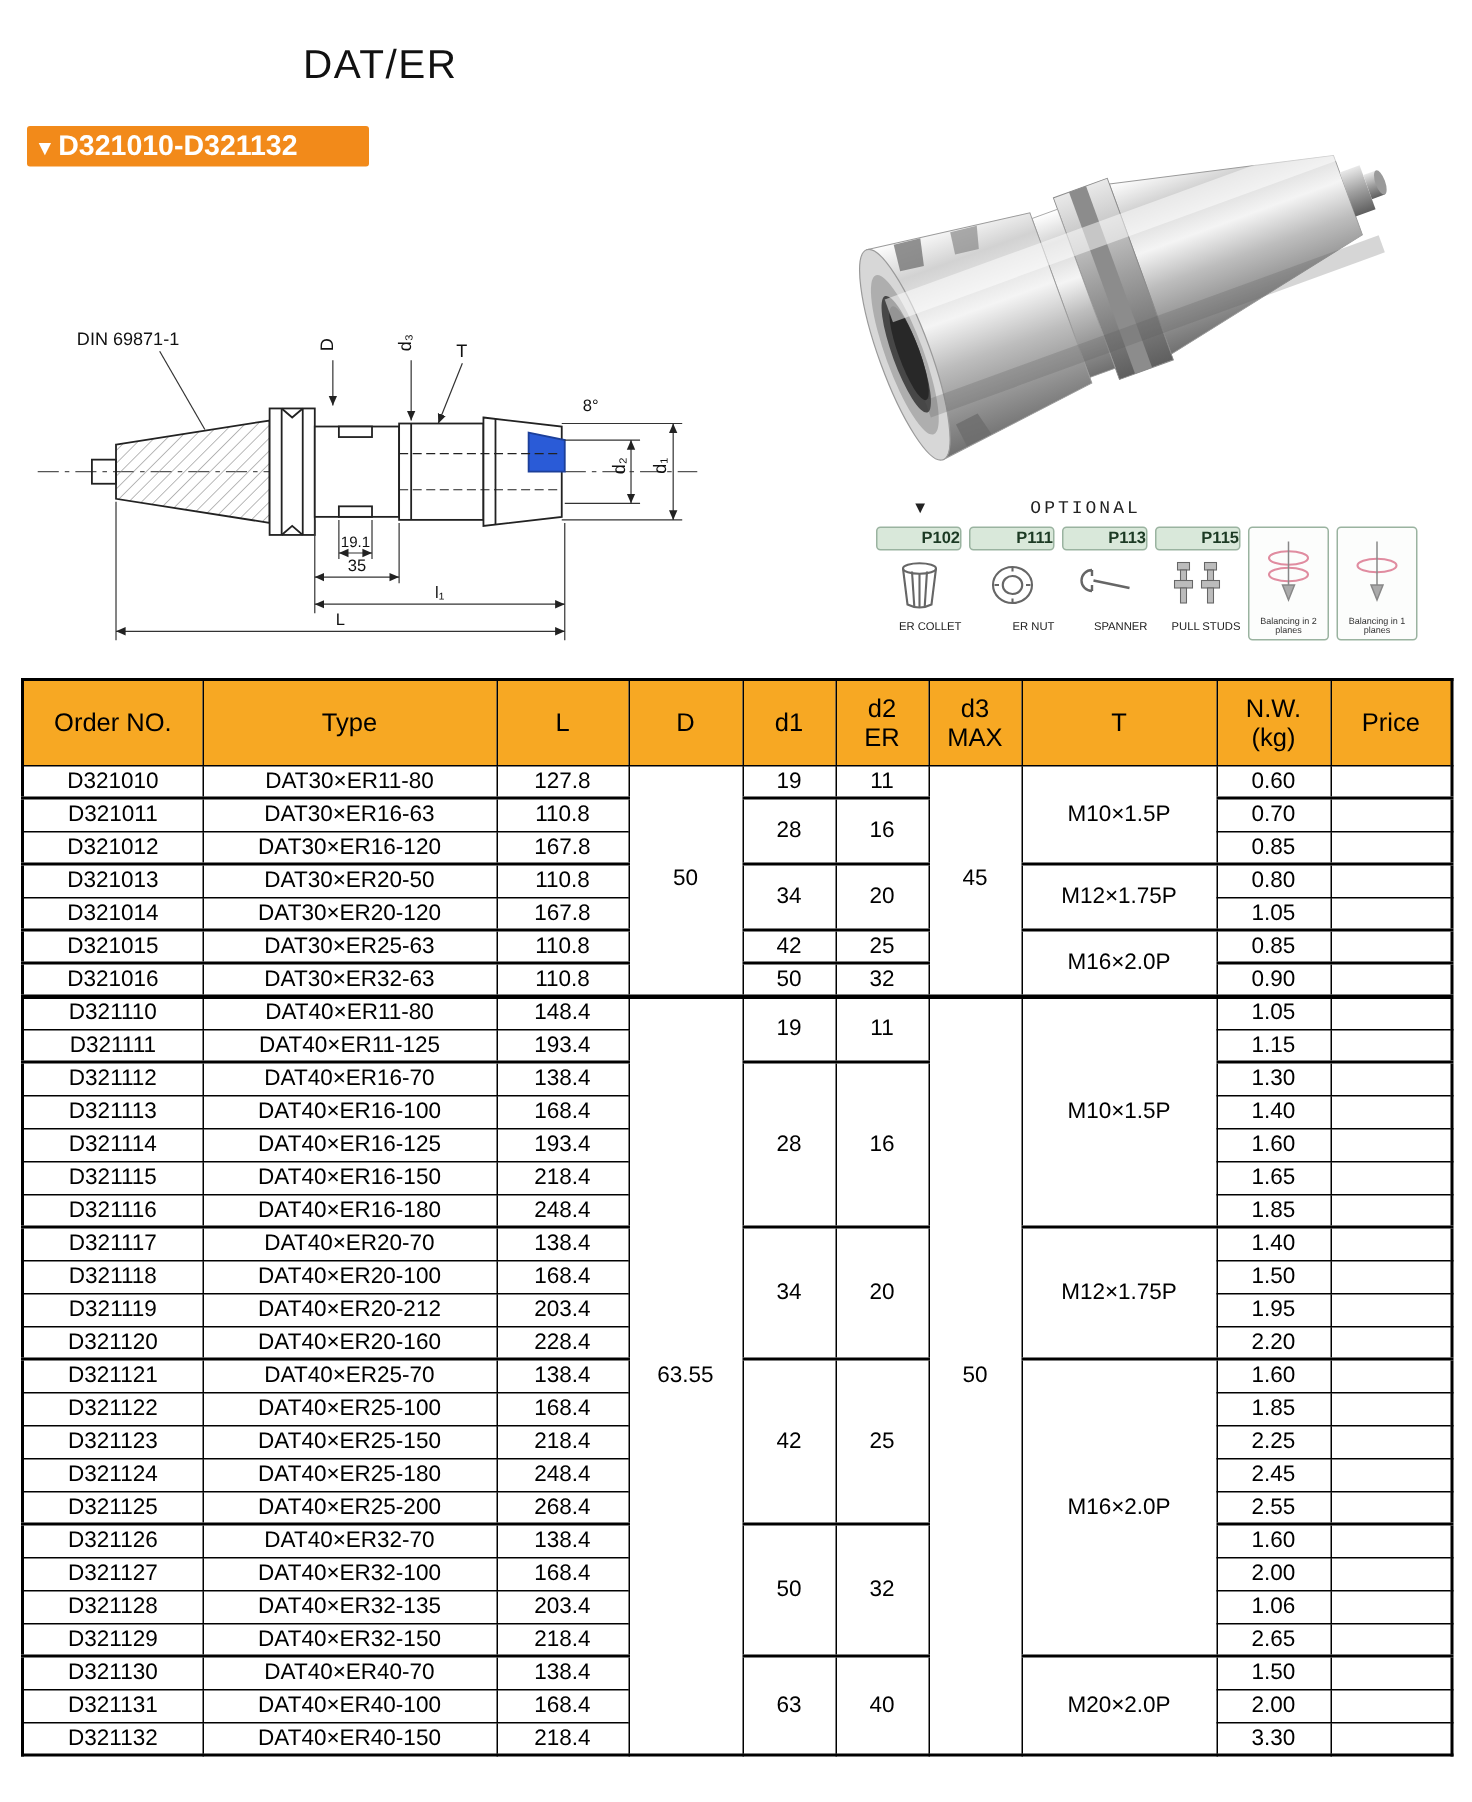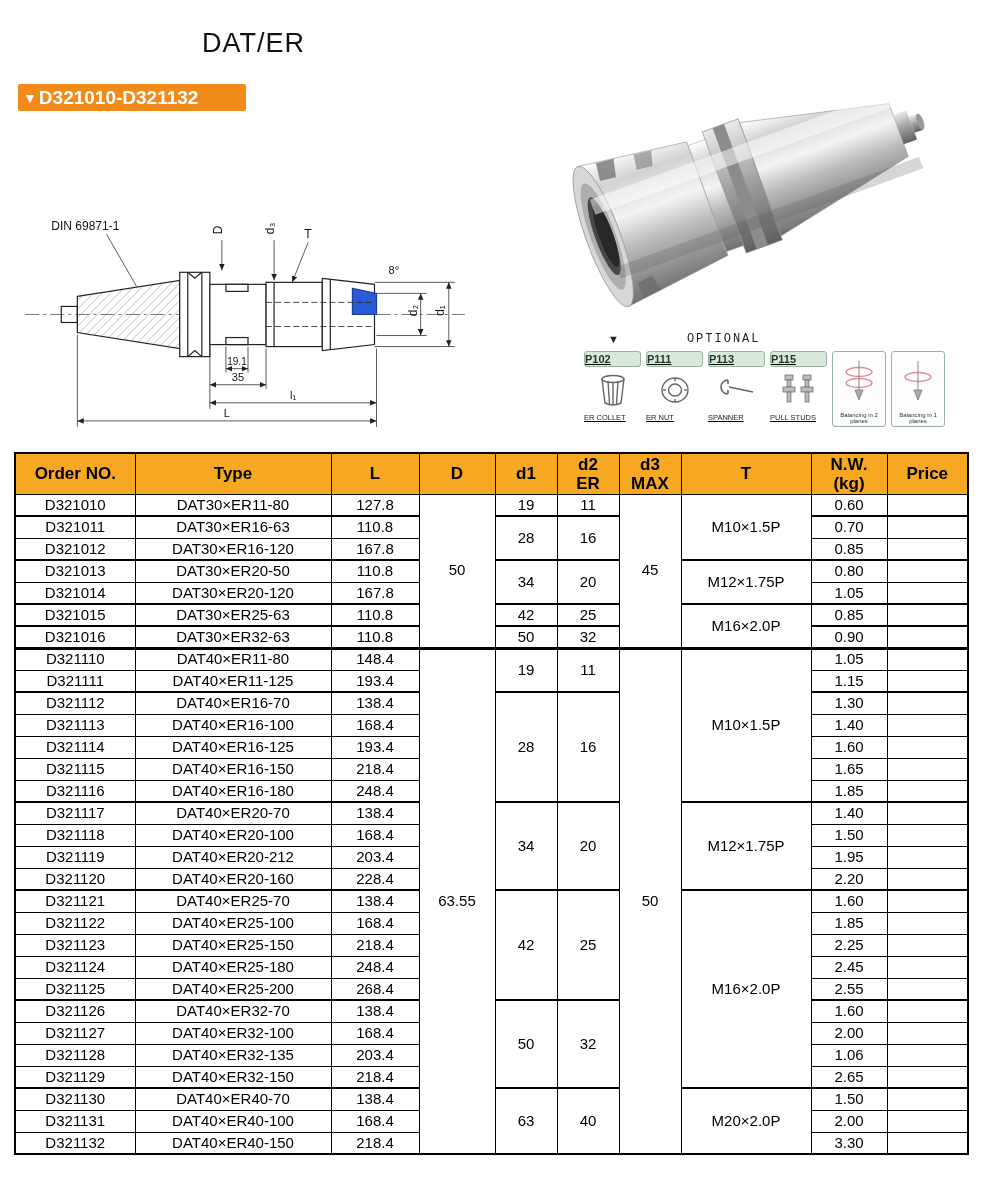--- a/index.html
+++ b/index.html
@@ -20,33 +20,33 @@
   .subtitle{position:absolute;left:18px;top:121px;font-size:20px;color:#111;}
 
   .drawing{position:absolute;left:10px;top:196px;width:474px;height:256px;}
   .photo{position:absolute;left:552px;top:22px;width:424px;height:312px;}
 
   .optional{position:absolute;left:584px;top:331px;width:392px;}
   .opt-head{display:flex;align-items:center;font-size:12px;color:#222;height:16px;}
   .opt-head .oarrow{margin-left:24px;font-size:11px;}
   .opt-head .olabel{margin-left:68px;letter-spacing:2px;font-family:Liberation Mono, monospace;}
   .opt-row{display:flex;gap:5px;margin-top:4px;align-items:flex-start;}
-  .part-box{width:57px;text-align:left;text-decoration:underline;}
+  .part-box{width:57px;text-align:right;}
   .part-code{background:#d9e8da;border:1px solid #9ab3a0;border-radius:3px;font-size:11px;
              padding:1px 0;color:#1c3a24;font-weight:bold;}
   .part-icon{height:46px;display:flex;align-items:center;justify-content:center;}
   .part-caption{font-size:7.5px;color:#222;white-space:nowrap;}
   .bal-box{width:54px;height:76px;border:1px solid #9ab3a0;border-radius:3px;position:relative;
            background:#fcfdfc;display:flex;align-items:flex-start;justify-content:center;padding-top:4px;}
   .bal-caption{position:absolute;bottom:2px;left:0;width:100%;text-align:center;font-size:6px;color:#333;}
 
   table.spec{position:absolute;left:14px;top:452px;width:953px;border-collapse:collapse;
              table-layout:fixed;border:2px solid #000;}
   table.spec th,table.spec td{border:1px solid #000;text-align:center;vertical-align:middle;overflow:hidden;}
-  table.spec thead th{background:var(--header-bg);font-size:17px;font-weight:bold;height:41px;
+  table.spec thead th{background:var(--header-bg);font-size:17px;font-weight:normal;height:57px;
                       white-space:pre-line;line-height:1.12;}
   table.spec td{font-size:15px;height:22px;padding:0 2px;line-height:1.1;}
   tr.g td{border-top-width:2px;}
   tr.g2 td{border-top-width:3px;}
   svg text{font-family:"Liberation Sans",sans-serif;}
 </style>
 </head>
 <body>
 
 <div class="page">

